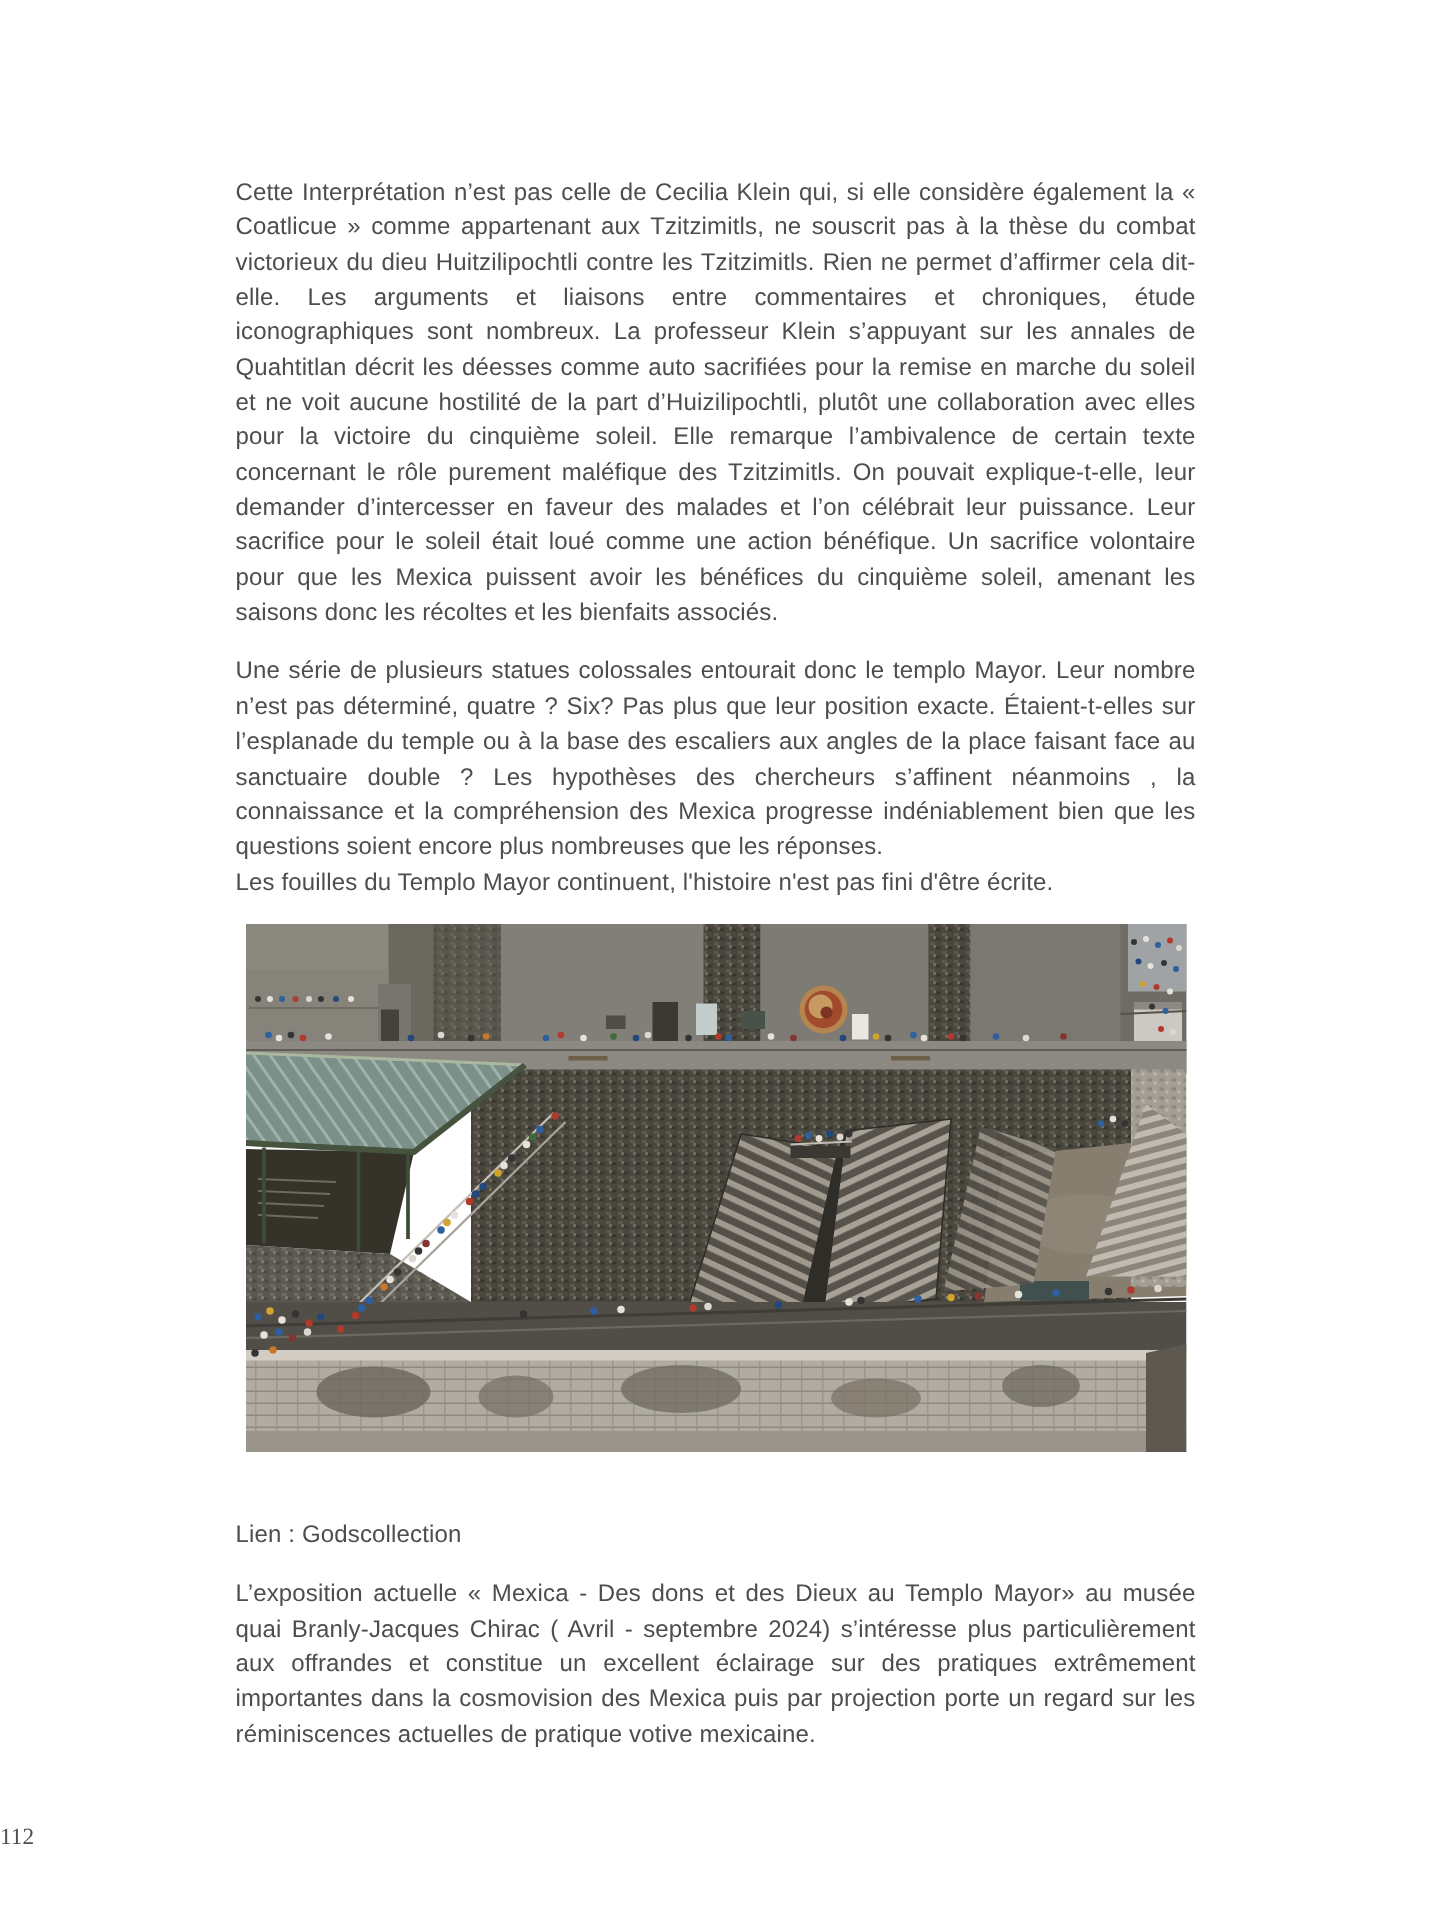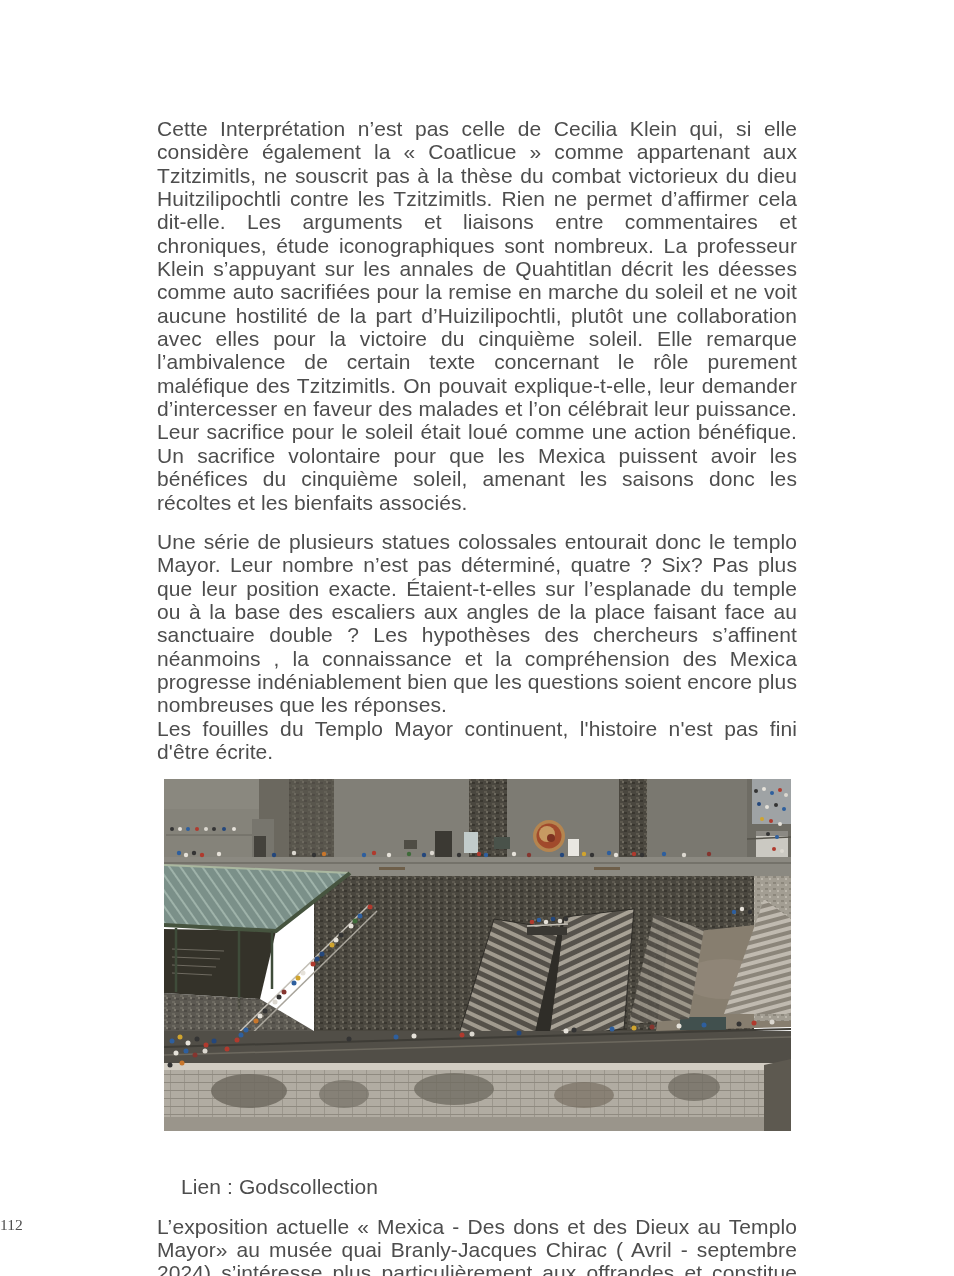--- a/index.html
+++ b/index.html
@@ -5,25 +5,25 @@
   html,body{margin:0;padding:0;}
   body{
     width:954px;height:1276px;background:#ffffff;
     font-family:"Liberation Sans", sans-serif;
     -webkit-font-smoothing:antialiased;
   }
   .page{position:relative;width:954px;height:1276px;background:#ffffff;overflow:hidden;}
   article{position:absolute;left:157px;top:117px;width:640px;color:#4d4d4d;}
   article p{
     margin:0 0 16px 0;
-    font-size:21px;line-height:23.35px;
+    font-size:16px;line-height:23.35px;
     text-align:justify;text-justify:inter-word;
     letter-spacing:0.1px;
   }
-  p.caption{text-align:left;margin-left:24px;}
+  p.caption{text-align:left;}
   figure{margin:15px auto 44px auto;width:627px;height:352px;padding:0;}
   figure svg{display:block;}
   footer{
     position:absolute;left:0;top:1216px;width:954px;text-align:left;
     font-family:"Liberation Serif", serif;font-size:15.5px;color:#4f4f4f;
   }
 </style>
 </head>
 <body>
 

